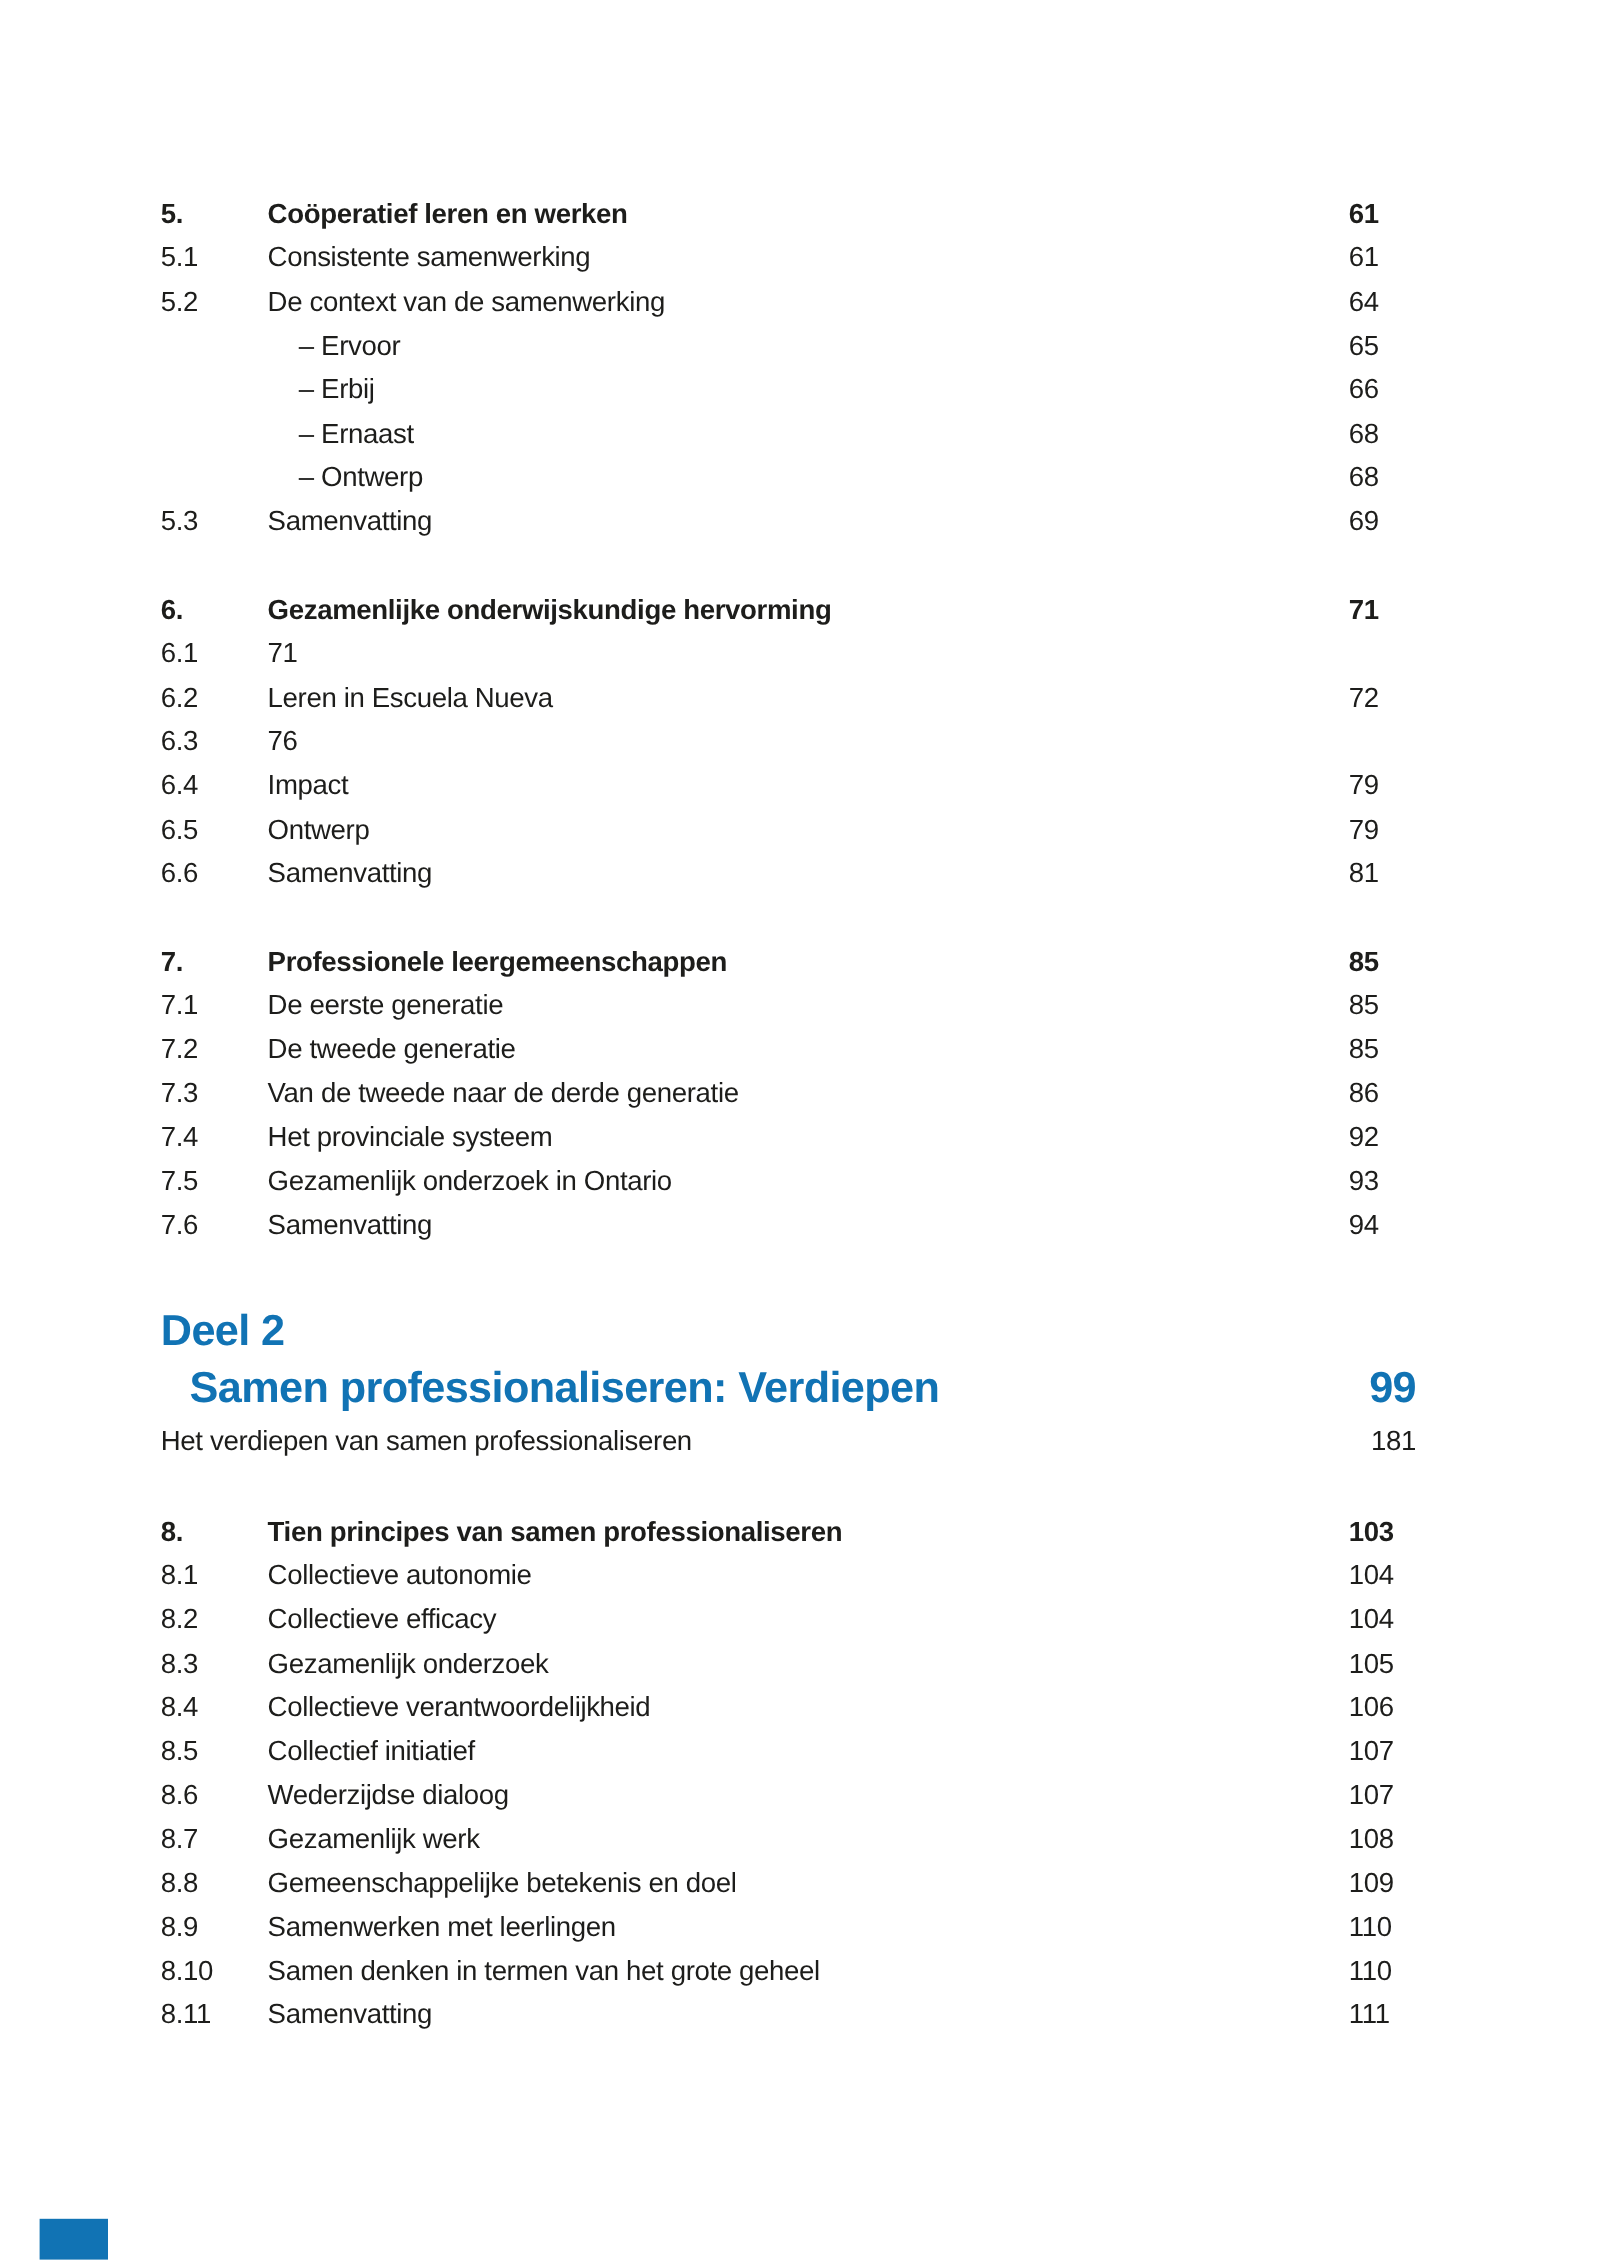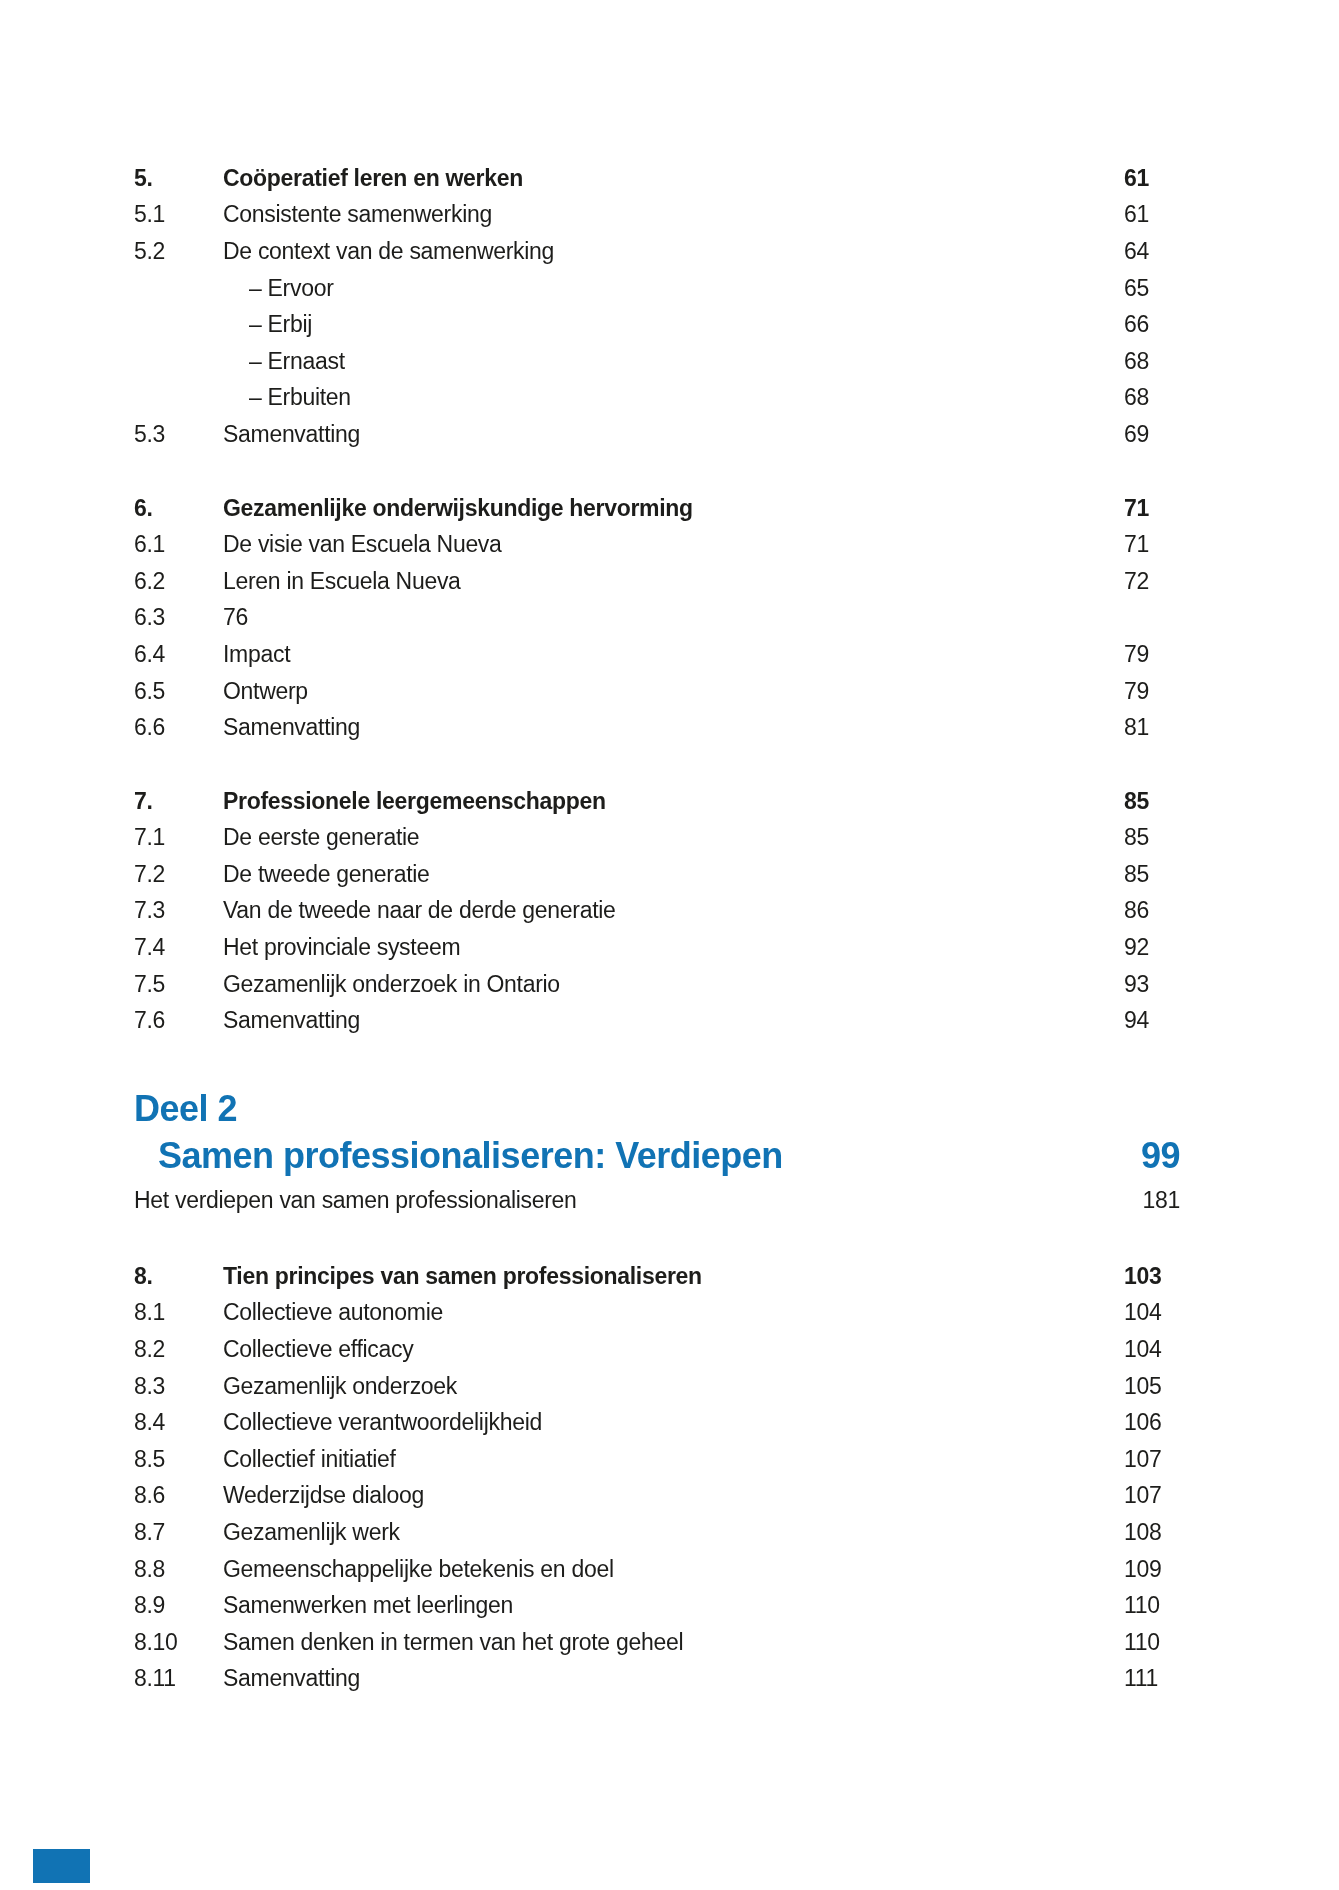--- a/index.html
+++ b/index.html
@@ -83,38 +83,37 @@
           <span class="title">–  Erbij</span>
           <span class="pg">66</span>
         </div>
         <div class="row dash">
           <span class="num"></span>
           <span class="title">–  Ernaast</span>
           <span class="pg">68</span>
         </div>
         <div class="row dash">
           <span class="num"></span>
-          <span class="title">–  Erbuiten</span>
+          <span class="title">–  Ontwerp</span>
           <span class="pg">68</span>
         </div>
         <div class="row entry">
           <span class="num">5.3</span>
           <span class="title">Samenvatting</span>
           <span class="pg">69</span>
         </div>
       </section>
       <section class="block">
         <div class="row chapter">
           <span class="num">6.</span>
           <span class="title">Gezamenlijke onderwijskundige hervorming</span>
           <span class="pg">71</span>
         </div>
         <div class="row entry">
           <span class="num">6.1</span>
-          <span class="title">De visie van Escuela Nueva</span>
           <span class="pg">71</span>
         </div>
         <div class="row entry">
           <span class="num">6.2</span>
           <span class="title">Leren in Escuela Nueva</span>
           <span class="pg">72</span>
         </div>
         <div class="row entry">
           <span class="num">6.3</span>
           <span class="pg">76</span>

